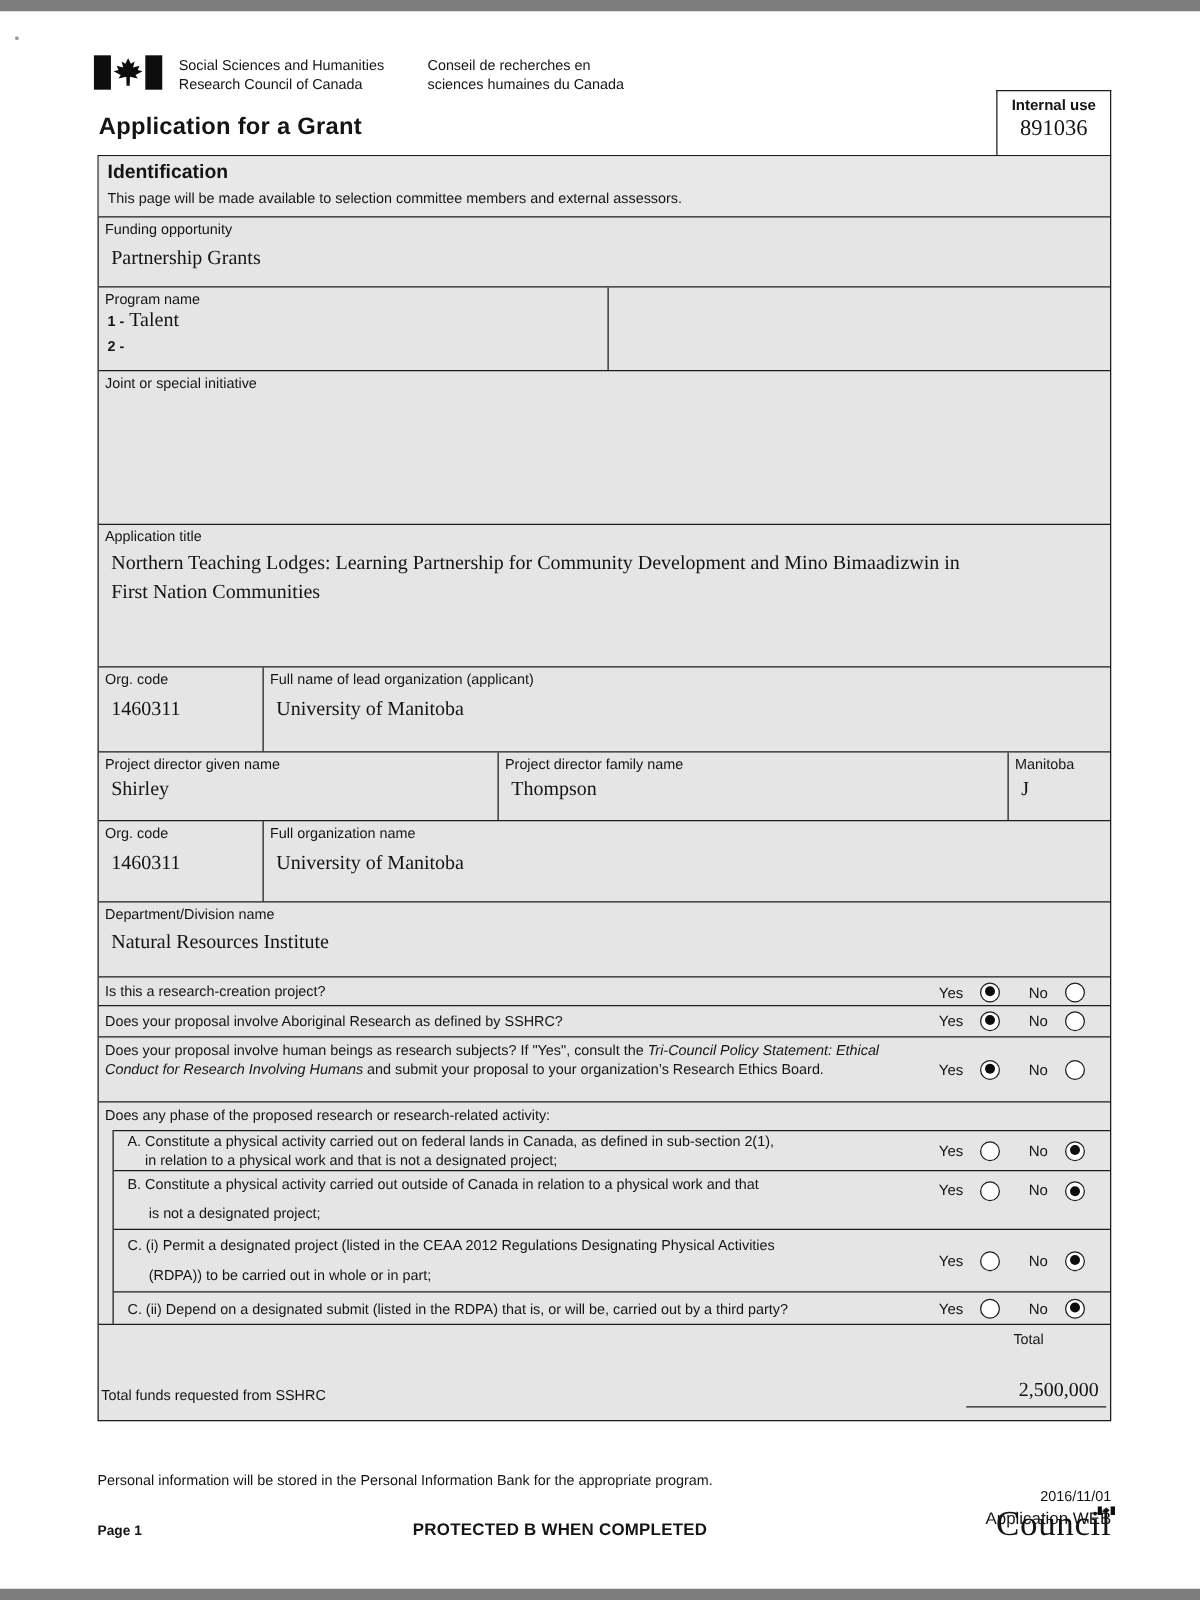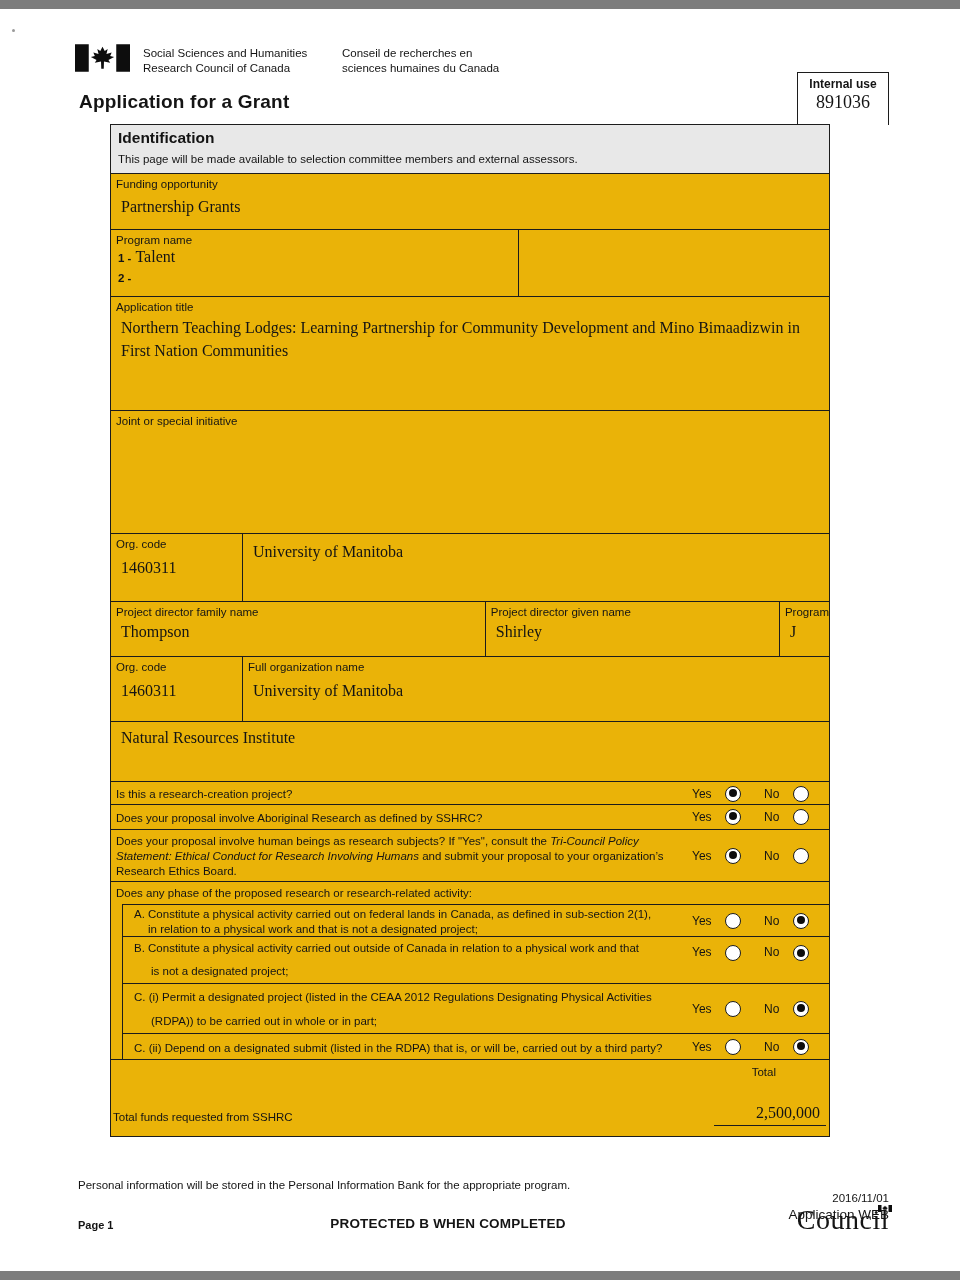--- a/index.html
+++ b/index.html
@@ -15,21 +15,21 @@
   
   .flag-logo { position:absolute; left:75px; top:44px; width:55px; height:28px; }
   .dept-en { position:absolute; left:143px; top:46px; font-size:11.5px; line-height:15px; }
   .dept-fr { position:absolute; left:342px; top:46px; font-size:11.5px; line-height:15px; }
   .app-title { position:absolute; left:79px; top:91px; font-size:19px; font-weight:bold; letter-spacing:.2px; }
   .internal-box { position:absolute; left:797px; top:72px; width:92px; height:53px; border:1.5px solid #1c1c1c; border-bottom:none; text-align:center; }
   .internal-label { font-size:12px; font-weight:bold; margin-top:4px; }
   .internal-value { font-family:"Liberation Serif", serif; font-size:18px; margin-top:1px; }
 
   
-  .form-table { position:absolute; left:78px; top:124px; width:720px; border:1.5px solid #1c1c1c; background:#eab308;margin-left:32px; }
+  .form-table { position:absolute; left:78px; top:124px; width:811px; border:1.5px solid #1c1c1c; background:#e5e5e5; }
   .row { position:relative; border-top:1.5px solid #1c1c1c; }
   .row.first { border-top:none; }
   .flabel { font-size:11.5px; padding:4px 0 0 5px; }
   .sval { font-family:"Liberation Serif", serif; font-size:16px; padding-left:10px; }
 
   .ident-head { height:48px; background:#e8e8e8; padding:4px 8px 0 7px; }
   .ident-title { font-size:15.5px; font-weight:bold; }
   .ident-note { font-size:11.5px; margin-top:6px; }
 
   .r-funding { height:56px; }
@@ -152,67 +152,69 @@
   </div>
 
   <div class="row r-program">
     <div class="cell c-program">
       <div class="flabel">Program name</div>
       <div class="pg-line"><span>1 -</span><span class="sval">Talent</span></div>
       <div class="pg-line2">2 -</div>
     </div>
   </div>
 
+  <div class="row r-joint">
+    <div class="flabel">Joint or special initiative</div>
+    <div class="sval"></div>
+  </div>
+
   <div class="row r-apptitle">
     <div class="flabel">Application title</div>
     <div class="sval">Northern Teaching Lodges: Learning Partnership for Community Development and Mino Bimaadizwin in First Nation Communities</div>
-  </div>
-
-  <div class="row r-joint">
-    <div class="flabel">Joint or special initiative</div>
-    <div class="sval"></div>
   </div>
 
   <div class="row r-org">
     <div class="cell c-orgcode">
       <div class="flabel">Org. code</div>
       <div class="sval">1460311</div>
     </div>
     <div class="cell c-orgname">
+      <div class="flabel">Full name of lead organization (applicant)</div>
       <div class="sval">University of Manitoba</div>
     </div>
   </div>
 
   <div class="row r-director">
+    <div class="cell c-given">
+      <div class="flabel">Project director given name</div>
+      <div class="sval">Shirley</div>
+    </div>
     <div class="cell c-family">
       <div class="flabel">Project director family name</div>
       <div class="sval">Thompson</div>
     </div>
-    <div class="cell c-given">
-      <div class="flabel">Project director given name</div>
-      <div class="sval">Shirley</div>
-    </div>
     <div class="cell c-initials">
-      <div class="flabel">Program</div>
+      <div class="flabel">Manitoba</div>
       <div class="sval">J</div>
     </div>
   </div>
 
   <div class="row r-org r-org2">
     <div class="cell c-orgcode">
       <div class="flabel">Org. code</div>
       <div class="sval">1460311</div>
     </div>
     <div class="cell c-orgname">
       <div class="flabel">Full organization name</div>
       <div class="sval">University of Manitoba</div>
     </div>
   </div>
 
   <div class="row r-dept">
+    <div class="flabel">Department/Division name</div>
     <div class="sval">Natural Resources Institute</div>
   </div>
 
   <div class="row r-q1 qrow">
     <div class="qtext">Is this a research-creation project?</div>
     <div class="answers">
       <span class="ans-label lbl-yes">Yes</span>
       <span class="radio checked"></span>
       <span class="ans-label lbl-no">No</span>
       <span class="radio"></span>

